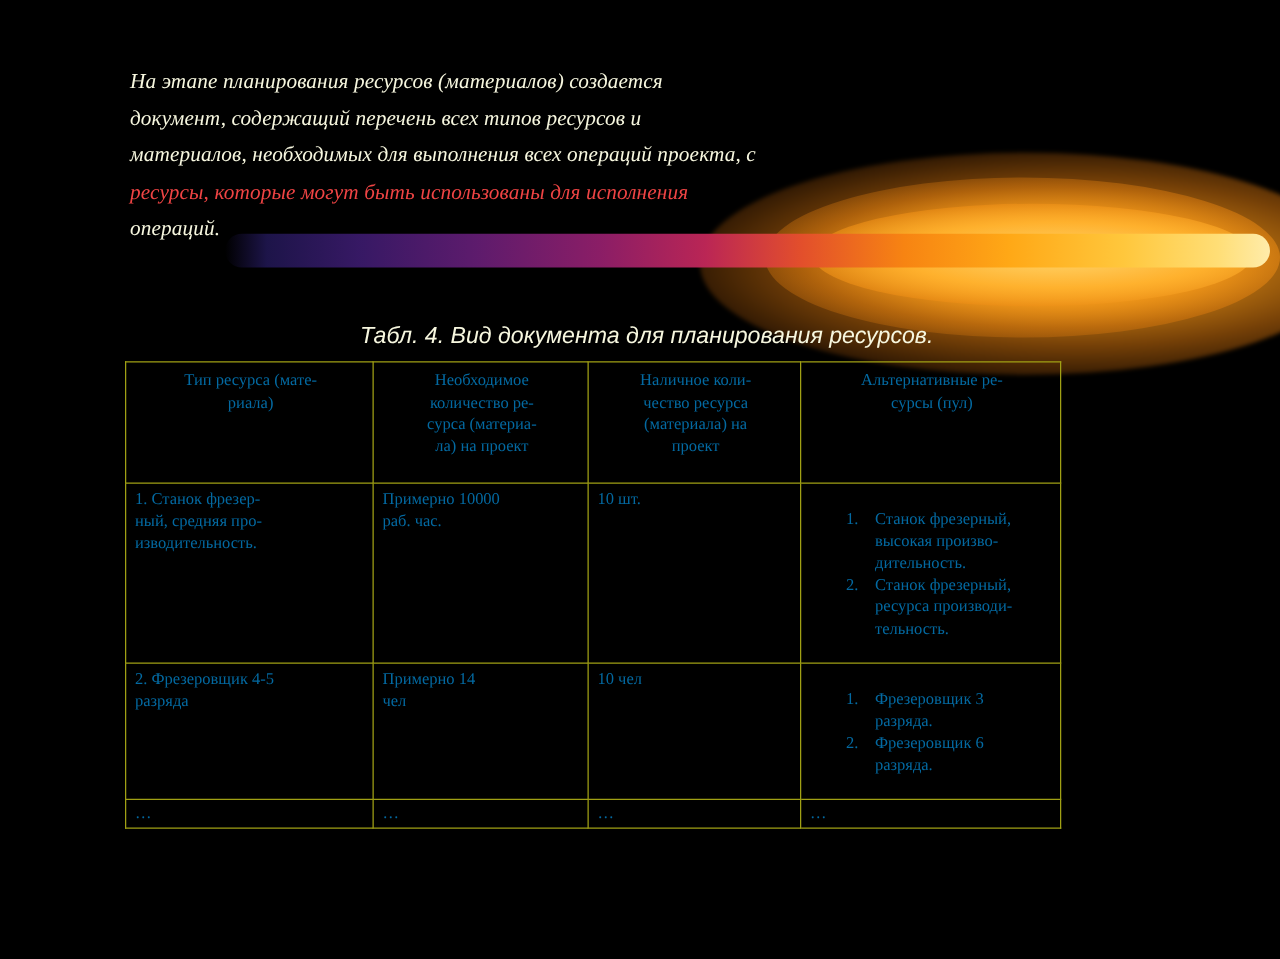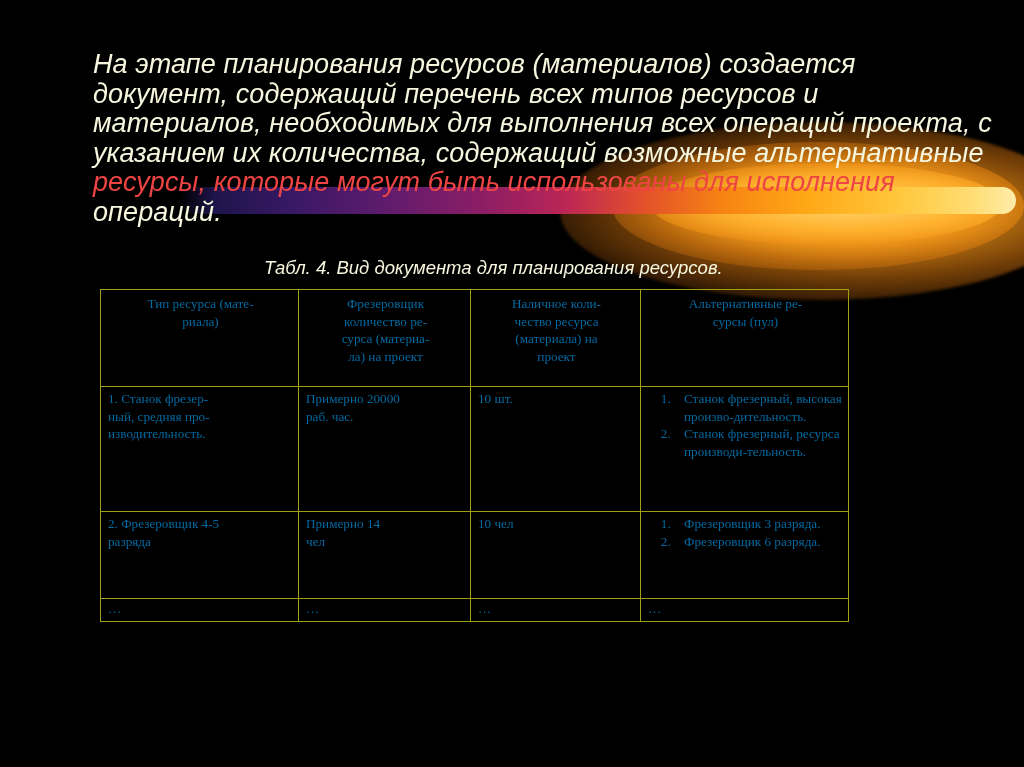--- a/index.html
+++ b/index.html
@@ -87,38 +87,38 @@
         rgba(255,168,22,1) 75%,
         rgba(255,199,60,1) 86%,
         rgba(255,222,118,1) 95%,
         rgba(255,236,170,1) 100%);
     pointer-events: none;
   }
 
   
   #body-text {
     position: absolute;
-    left: 93px;
+    left: 104px;
     top: 50px;
     width: 820px;
-    font-family: Liberation Sans, sans-serif;
+    font-family: Liberation Serif, serif;
     font-style: italic;
-    font-size: 27px;
+    font-size: 17px;
     line-height: 29.5px;
     color: #f7f7df;
     letter-spacing: 0.1px;
     z-index: 5;
   }
   #body-text .ln { display: block; white-space: pre; }
   #body-text .ln.hl { color: #ef4444; }
 
   
   #table-caption {
     position: absolute;
-    left: 264px;
+    left: 288px;
     top: 257px;
     font-family: "Liberation Sans", sans-serif;
     font-style: italic;
     font-size: 18.5px;
     color: #f7f7df;
     z-index: 6;
     white-space: pre;
   }
 
   
@@ -153,21 +153,21 @@
   #resource-table tr.row-3 td { height: 16px; padding-top: 1px; }
 
   .col-1 { width: 198px; }
   .col-2 { width: 172px; }
   .col-3 { width: 170px; }
   .col-4 { width: 208px; }
 
   .celltext { display: block; white-space: pre-line; }
 
   ol.numlist {
-    margin: 0;
+    margin: 16px;
     padding: 0 0 0 26px;
     list-style-position: outside;
   }
   ol.numlist li {
     margin: 0 0 0 0;
     padding-left: 10px;
     line-height: 17.5px;
   }
   ol.numlist li .li-txt { display: block; }
 
@@ -196,42 +196,41 @@
 
   <div class="glow-layer glow-outer"></div>
   <div class="glow-layer glow-mid"></div>
   <div class="glow-layer glow-inner"></div>
   <div class="glow-bar"></div>
 
   <div id="body-text">
     <span class="ln">На этапе планирования ресурсов (материалов) создается</span>
     <span class="ln">документ, содержащий перечень всех типов ресурсов и</span>
     <span class="ln">материалов, необходимых для выполнения всех операций проекта, с</span>
-    <span class="ln">указанием их количества, содержащий возможные альтернативные</span>
     <span class="ln hl">ресурсы, которые могут быть использованы для исполнения</span>
     <span class="ln">операций.</span>
   </div>
 
   <div id="table-caption">Табл. 4. Вид документа для планирования ресурсов.</div>
 
   <table id="resource-table">
     <colgroup>
       <col class="col-1">
         <col class="col-2">
         <col class="col-3">
         <col class="col-4">
     </colgroup>
     <tbody>
       <tr class="header-row">
         <td class="hcell">
           <span class="celltext">Тип ресурса (мате-
 риала)</span>
         </td>
         <td class="hcell">
-          <span class="celltext">Фрезеровщик
+          <span class="celltext">Необходимое
 количество ре-
 сурса (материа-
 ла) на проект</span>
         </td>
         <td class="hcell">
           <span class="celltext">Наличное коли-
 чество ресурса
 (материала) на
 проект</span>
         </td>
@@ -241,21 +240,21 @@
         </td>
       </tr>
 
       <tr class="row-1">
         <td>
           <span class="celltext">1. Станок фрезер-
 ный,  средняя про-
 изводительность.</span>
         </td>
         <td>
-          <span class="celltext">Примерно  20000
+          <span class="celltext">Примерно  10000
 раб. час.</span>
         </td>
         <td>
           <span class="celltext">10 шт.</span>
         </td>
         <td>
           <ol class="numlist">
             <li>
                 <span class="li-txt">Станок фрезерный, высокая произво-дительность.</span>
               </li>

